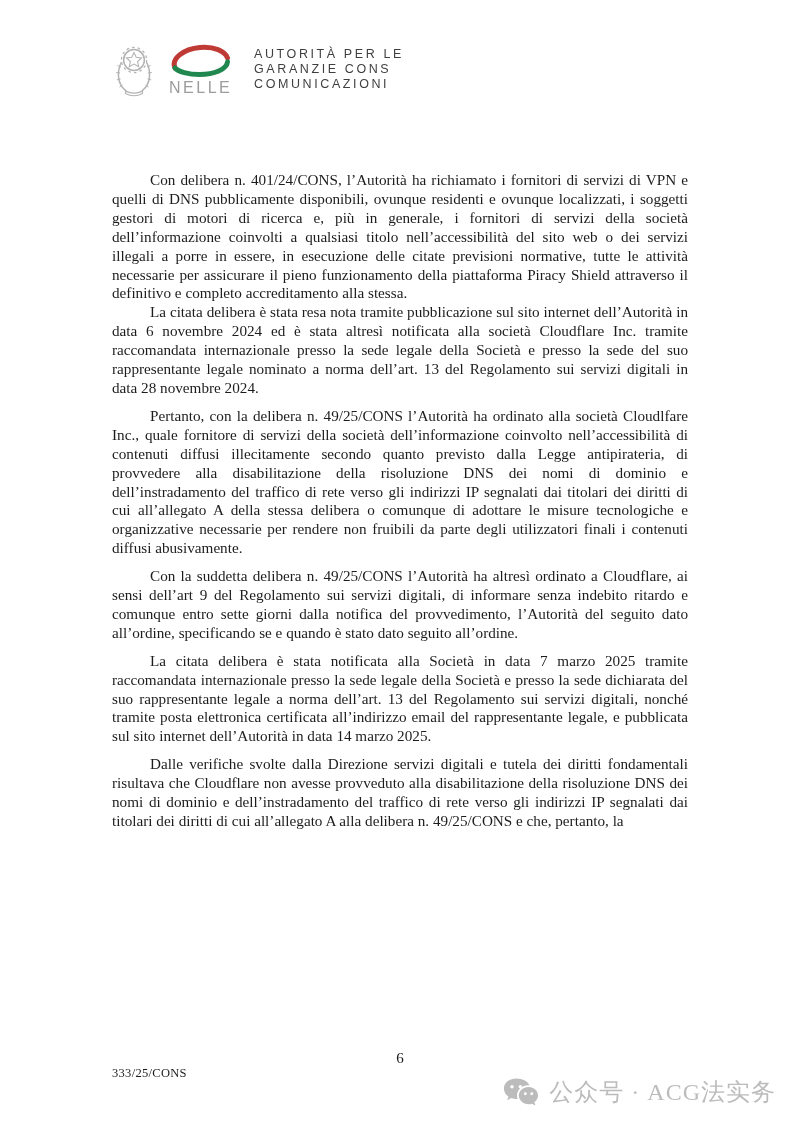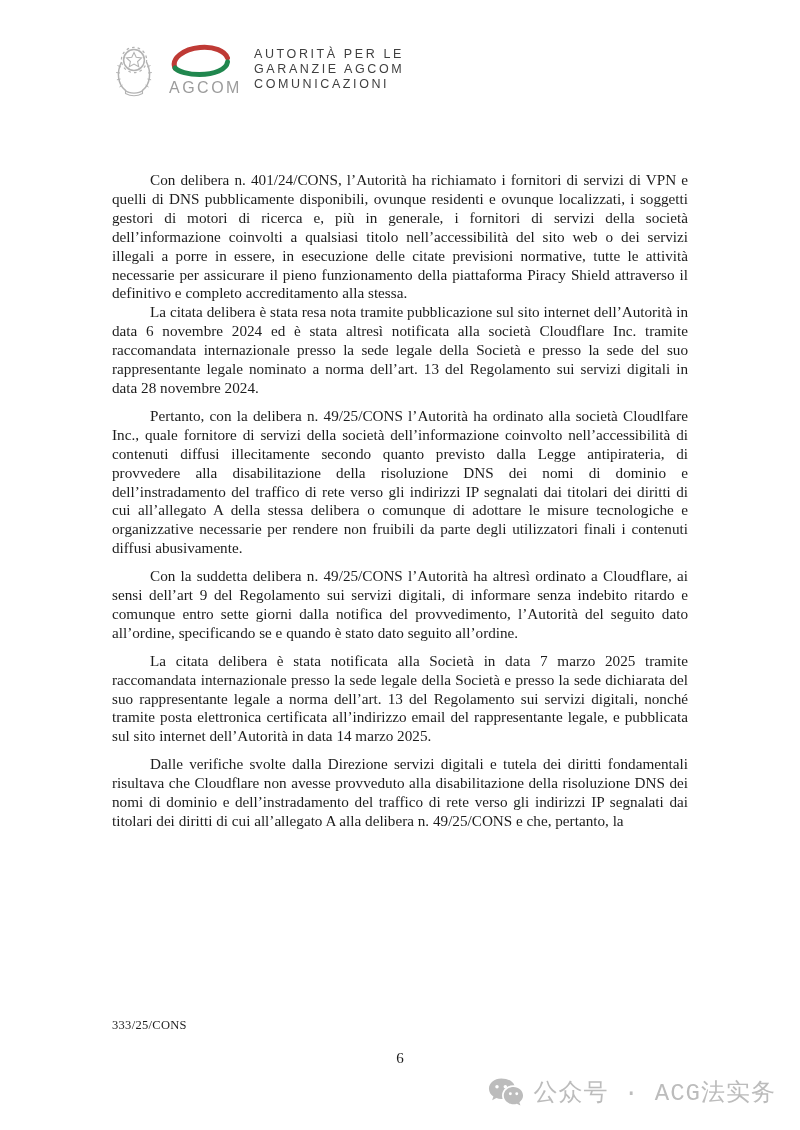--- a/index.html
+++ b/index.html
@@ -61,32 +61,32 @@
     position: absolute;
     left: 112px;
     width: 576px;
     top: 1050px;
     text-align: center;
     font-size: 15px;
   }
   .doc-reference {
     position: absolute;
     left: 112px;
-    top: 1018px;
+    top: 1066px;
     font-size: 12.5px;
     letter-spacing: 0.3px;
   }
   .watermark {
     position: absolute;
     right: 24px;
     top: 1076px;
     display: flex;
     align-items: center;
     color: #bcbcbc;
-    font-family: Liberation Mono, monospace;
+    font-family: Liberation Serif, serif;
     font-size: 24px;
     letter-spacing: 1px;
     white-space: nowrap;
   }
   .watermark svg { margin-right: 10px; flex: 0 0 auto; }
 </style>
 </head>
 <body>
 
 <div class="page">
@@ -105,26 +105,26 @@
       </svg>
     </div>
 
     <div class="swoosh-block">
       <span>
         <svg width="62" height="35" viewBox="0 0 124 70">
           <path d="M12 50 C4 32 28 12 62 9 C90 6.5 112 16 117 30" stroke="#bf3a35" stroke-width="10" fill="none" stroke-linecap="round"></path>
           <path d="M117 38 C115 53 91 63 61 63 C39 63 18 57 12 50" stroke="#20874e" stroke-width="10" fill="none" stroke-linecap="round"></path>
         </svg>
       </span>
-      <div class="agcom-acronym">AGCOM</div>
+      <div class="agcom-acronym">NELLE</div>
     </div>
 
     <div class="org-name">
       <div>AUTORITÀ PER LE</div>
-      <div>GARANZIE AGCOM</div>
+      <div>GARANZIE CONS</div>
       <div>COMUNICAZIONI</div>
     </div>
   </header>
 
   <main class="doc-body">
     <p>Con delibera n. 401/24/CONS, l’Autorità ha richiamato i fornitori di servizi di VPN e quelli di DNS pubblicamente disponibili, ovunque residenti e ovunque localizzati, i soggetti gestori di motori di ricerca e, più in generale, i fornitori di servizi della società dell’informazione coinvolti a qualsiasi titolo nell’accessibilità del sito web o dei servizi illegali a porre in essere, in esecuzione delle citate previsioni normative, tutte le attività necessarie per assicurare il pieno funzionamento della piattaforma Piracy Shield attraverso il definitivo e completo accreditamento alla stessa.</p>
     <p>La citata delibera è stata resa nota tramite pubblicazione sul sito internet dell’Autorità in data 6 novembre 2024 ed è stata altresì notificata alla società Cloudflare Inc. tramite raccomandata internazionale presso la sede legale della Società e presso la sede del suo rappresentante legale nominato a norma dell’art. 13 del Regolamento sui servizi digitali in data 28 novembre 2024.</p>
     <p class="gap">Pertanto, con la delibera n. 49/25/CONS l’Autorità ha ordinato alla società Cloudlfare Inc., quale fornitore di servizi della società dell’informazione coinvolto nell’accessibilità di contenuti diffusi illecitamente secondo quanto previsto dalla Legge antipirateria, di provvedere alla disabilitazione della risoluzione DNS dei nomi di dominio e dell’instradamento del traffico di rete verso gli indirizzi IP segnalati dai titolari dei diritti di cui all’allegato A della stessa delibera o comunque di adottare le misure tecnologiche e organizzative necessarie per rendere non fruibili da parte degli utilizzatori finali i contenuti diffusi abusivamente.</p>
     <p class="gap">Con la suddetta delibera n. 49/25/CONS l’Autorità ha altresì ordinato a Cloudflare, ai sensi dell’art 9 del Regolamento sui servizi digitali, di informare senza indebito ritardo e comunque entro sette giorni dalla notifica del provvedimento, l’Autorità del seguito dato all’ordine, specificando se e quando è stato dato seguito all’ordine.</p>
     <p class="gap">La citata delibera è stata notificata alla Società in data 7 marzo 2025 tramite raccomandata internazionale presso la sede legale della Società e presso la sede dichiarata del suo rappresentante legale a norma dell’art. 13 del Regolamento sui servizi digitali, nonché tramite posta elettronica certificata all’indirizzo email del rappresentante legale, e pubblicata sul sito internet dell’Autorità in data 14 marzo 2025.</p>

